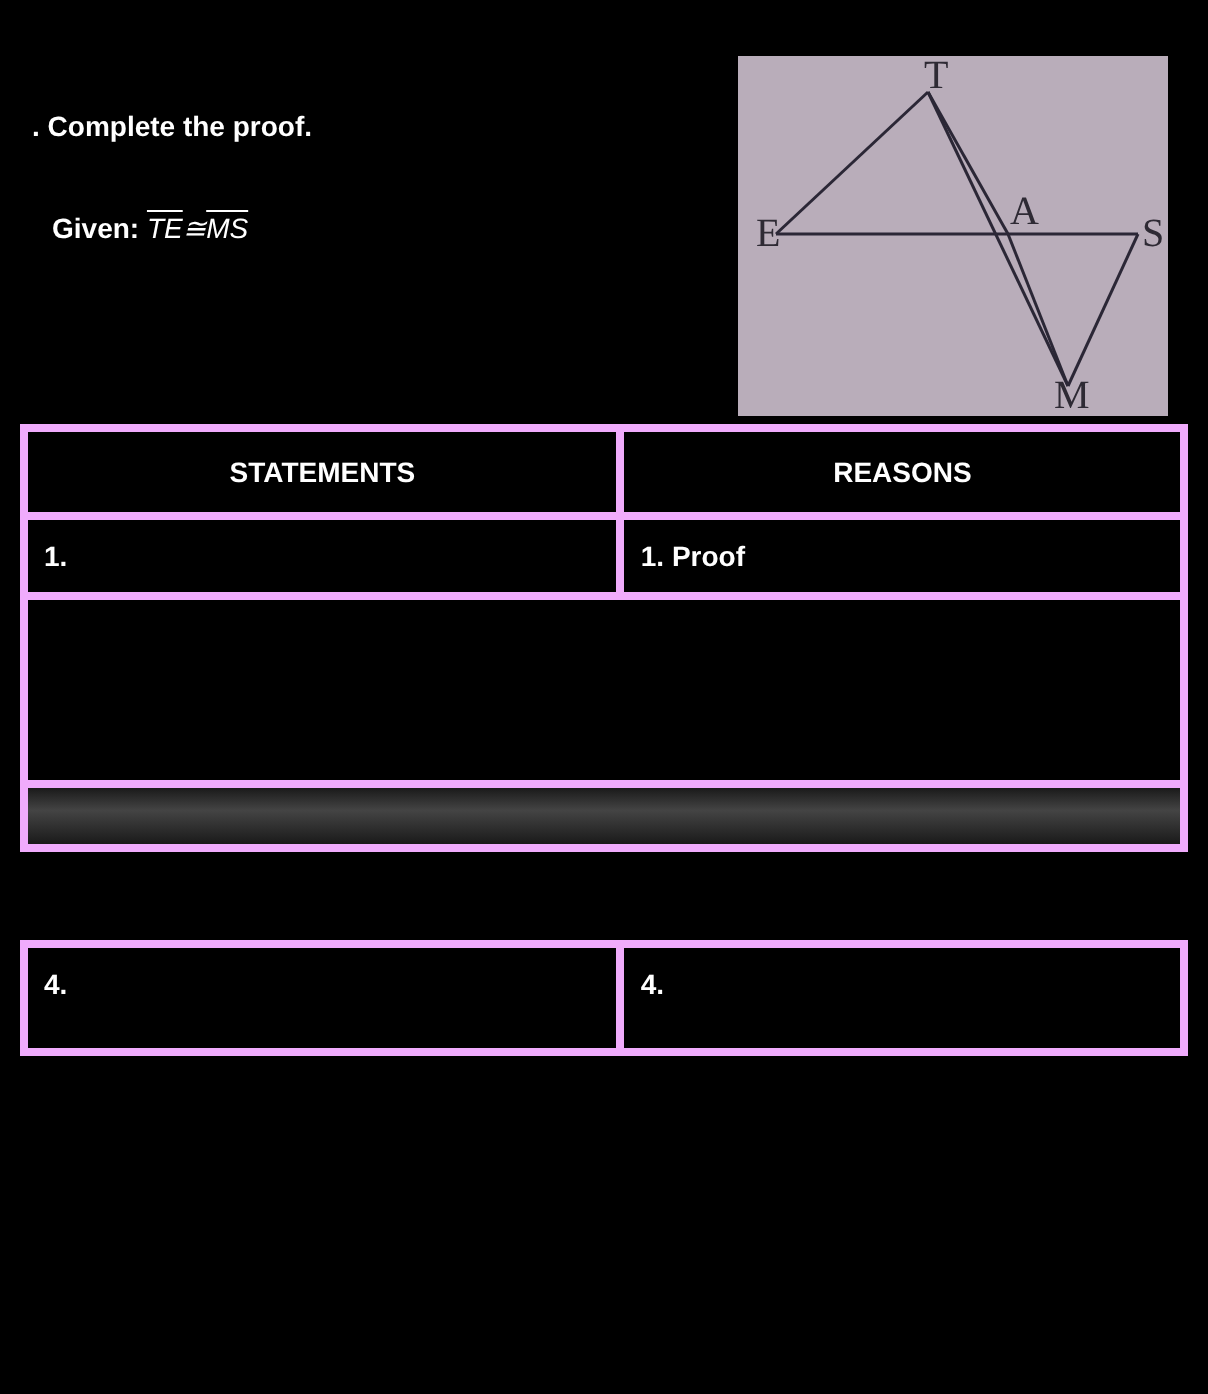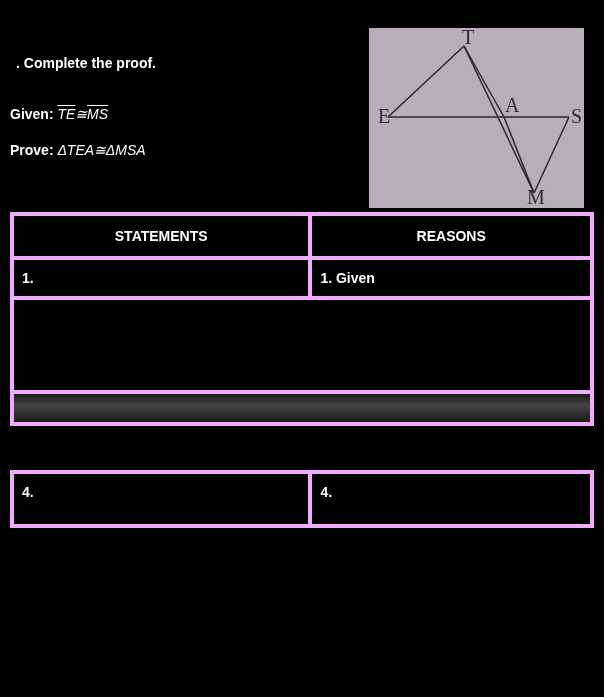--- a/index.html
+++ b/index.html
@@ -1,21 +1,21 @@
 <!DOCTYPE html>
 <html><head>
 <meta charset="utf-8">
 <style>
   html,body{margin:0;padding:0;background:#000;color:#fff;font-family:Arial,Helvetica,sans-serif;font-size:14px;width:604px;}
   .page{padding:10px 10px 20px 10px;box-sizing:border-box;width:604px;}
   .top-row{display:flex;align-items:flex-start;justify-content:space-between;}
   .text-block{flex:1;}
   .instruction{font-weight:bold;margin:45px 0 35px 6px;}
   .given-block{margin-left:0;}
-  .given-line{margin:6px 0 6px 0;}
+  .given-line{margin:6px 0 6px 16px;}
   .given-label{font-weight:bold;}
   .bisect-line{margin:6px 0 6px 48px;}
   .prove-line{font-weight:bold;margin:20px 0 6px 0;}
   .proof-line{font-weight:bold;margin:14px 0 10px 0;}
   .ol{text-decoration:overline;font-style:italic;display:inline-block;}
   .it{font-style:italic;}
   .diagram{width:215px;height:180px;background:#b9adba;position:relative;margin-top:18px;margin-right:10px;flex-shrink:0;}
   .diagram svg{width:100%;height:100%;}
   .dlabel{font-family:'Times New Roman',serif;font-size:20px;fill:#2e2a34;}
   table.proof{border-collapse:collapse;width:584px;margin:4px 0 0 0;}
@@ -37,24 +37,20 @@
   <div class="text-block">
     <div class="instruction">. <span>Complete the proof.</span></div>
 
     <div class="given-block">
       <div class="given-line">
         <span class="given-label">Given:</span>
         <span class="ol">TE</span><span class="it">≅</span><span class="ol">MS</span>
       </div>
     </div>
 
-    <div class="prove-line">
-      <span>Prove:</span>
-      <span class="it" style="font-weight:normal">ΔTEA</span><span class="it" style="font-weight:normal">≅</span><span class="it" style="font-weight:normal">ΔMSA</span>
-    </div>
 
   </div>
 
   <div class="diagram">
     <svg viewBox="0 0 215 180">
       <line x1="19" y1="89" x2="200" y2="89" stroke="#2b2736" stroke-width="1.5"></line>
       <line x1="19" y1="89" x2="95" y2="18" stroke="#2b2736" stroke-width="1.5"></line>
       <line x1="95" y1="18" x2="135" y2="89" stroke="#2b2736" stroke-width="1.5"></line>
       <line x1="135" y1="89" x2="165" y2="165" stroke="#2b2736" stroke-width="1.5"></line>
       <line x1="165" y1="165" x2="200" y2="89" stroke="#2b2736" stroke-width="1.5"></line>
@@ -70,21 +66,21 @@
 
 <table class="proof">
   <tbody>
         <tr>
     <th class="col-stmt">STATEMENTS</th>
     <th class="col-reason">REASONS</th>
   </tr>
 
   <tr>
     <td><b>1.</b><span></span></td>
-    <td><b>1.</b><b> Given</b></td>
+    <td><b>1.</b><b> Proof</b></td>
   </tr>
 
 
   <tr class="gap-row">
           <td colspan="2" class="gap"></td>
         </tr>
   <tr class="sep-row">
           <td colspan="2" class="separator"></td>
         </tr>
   <tr class="gap-row">

